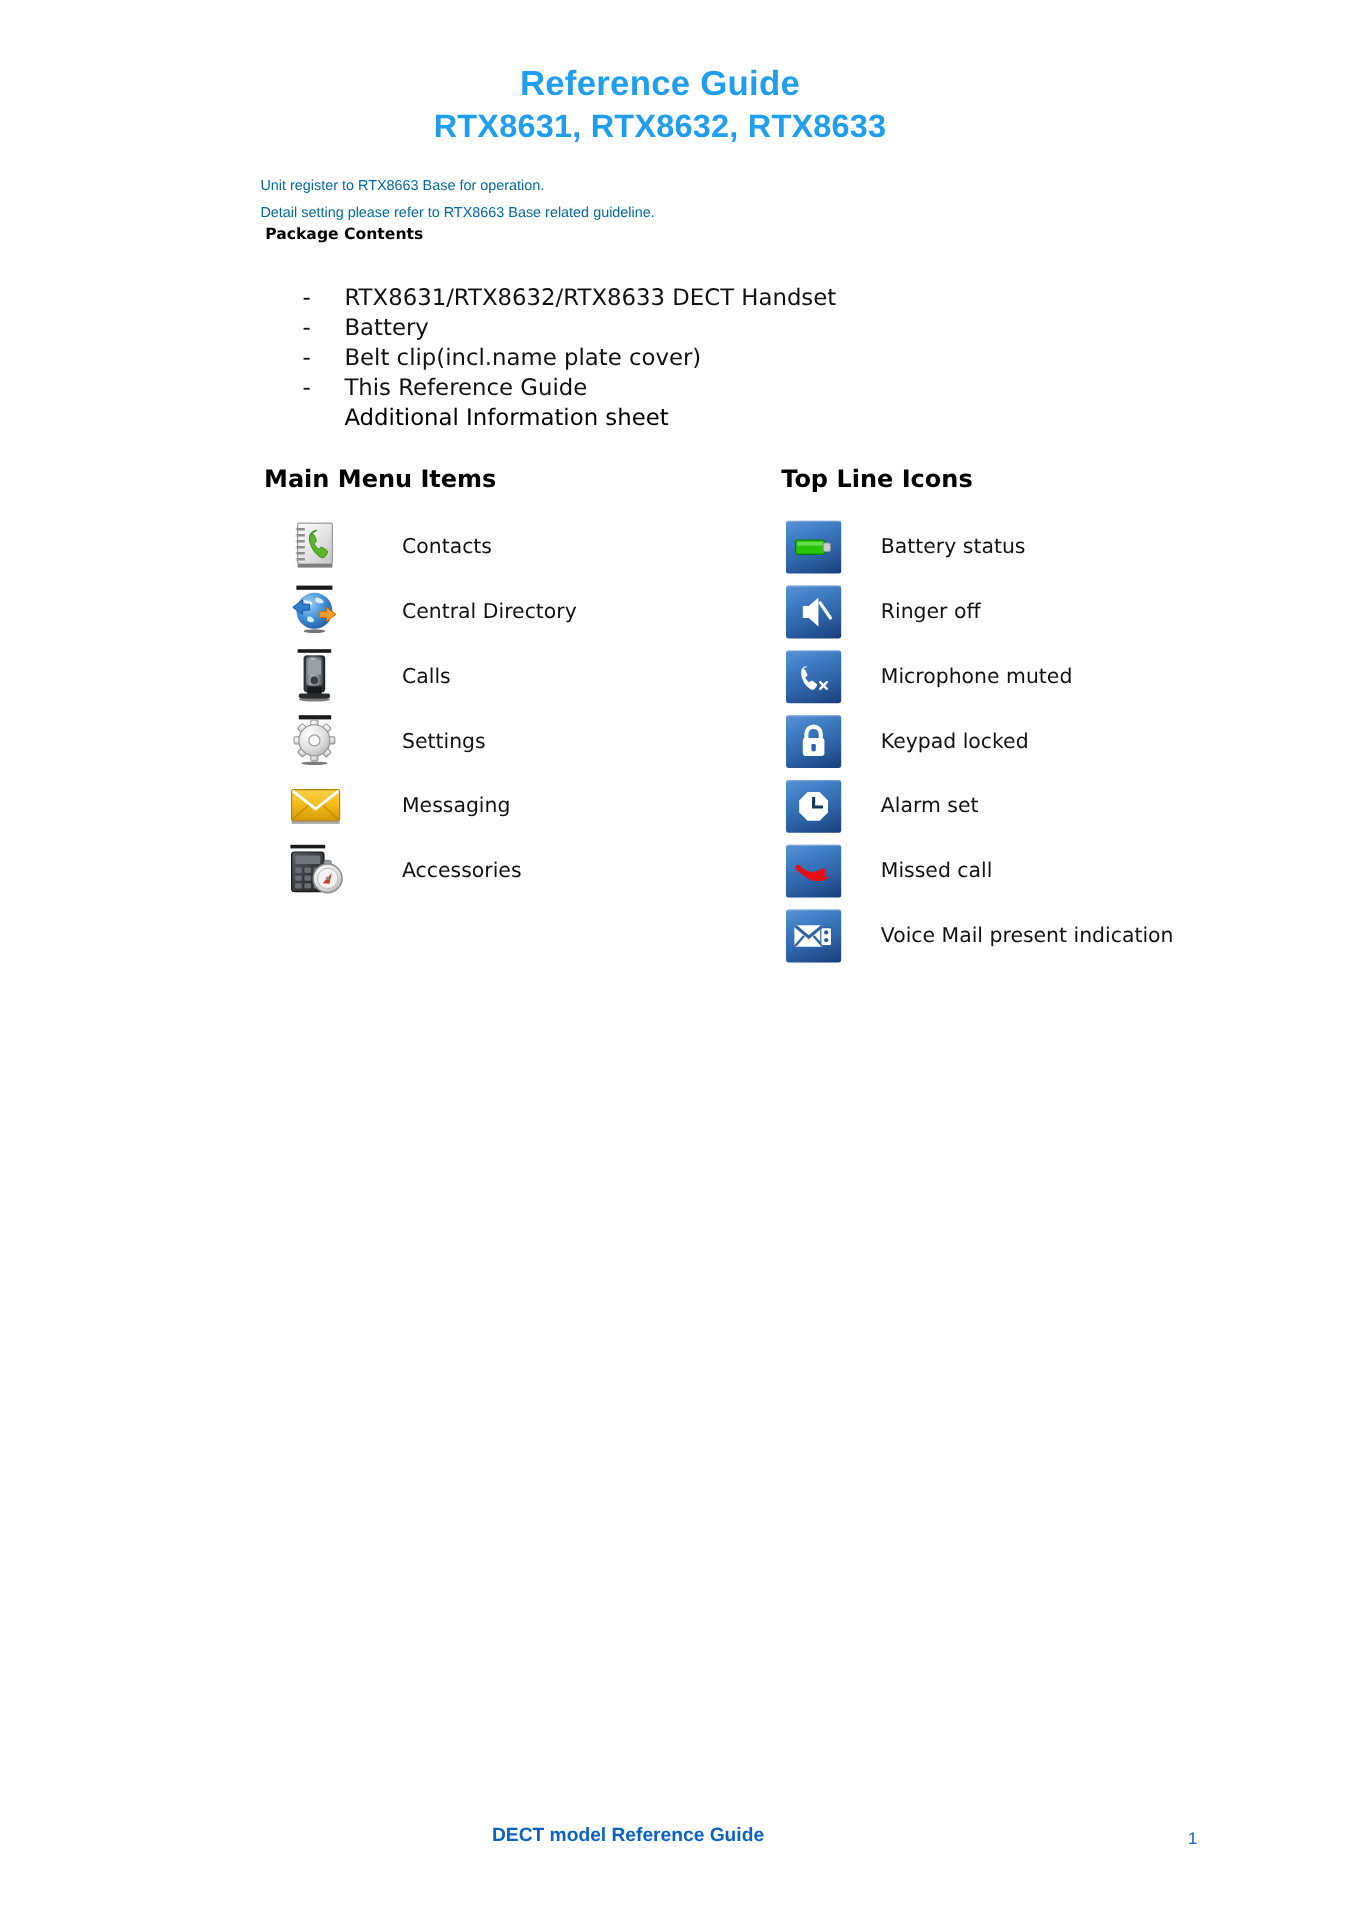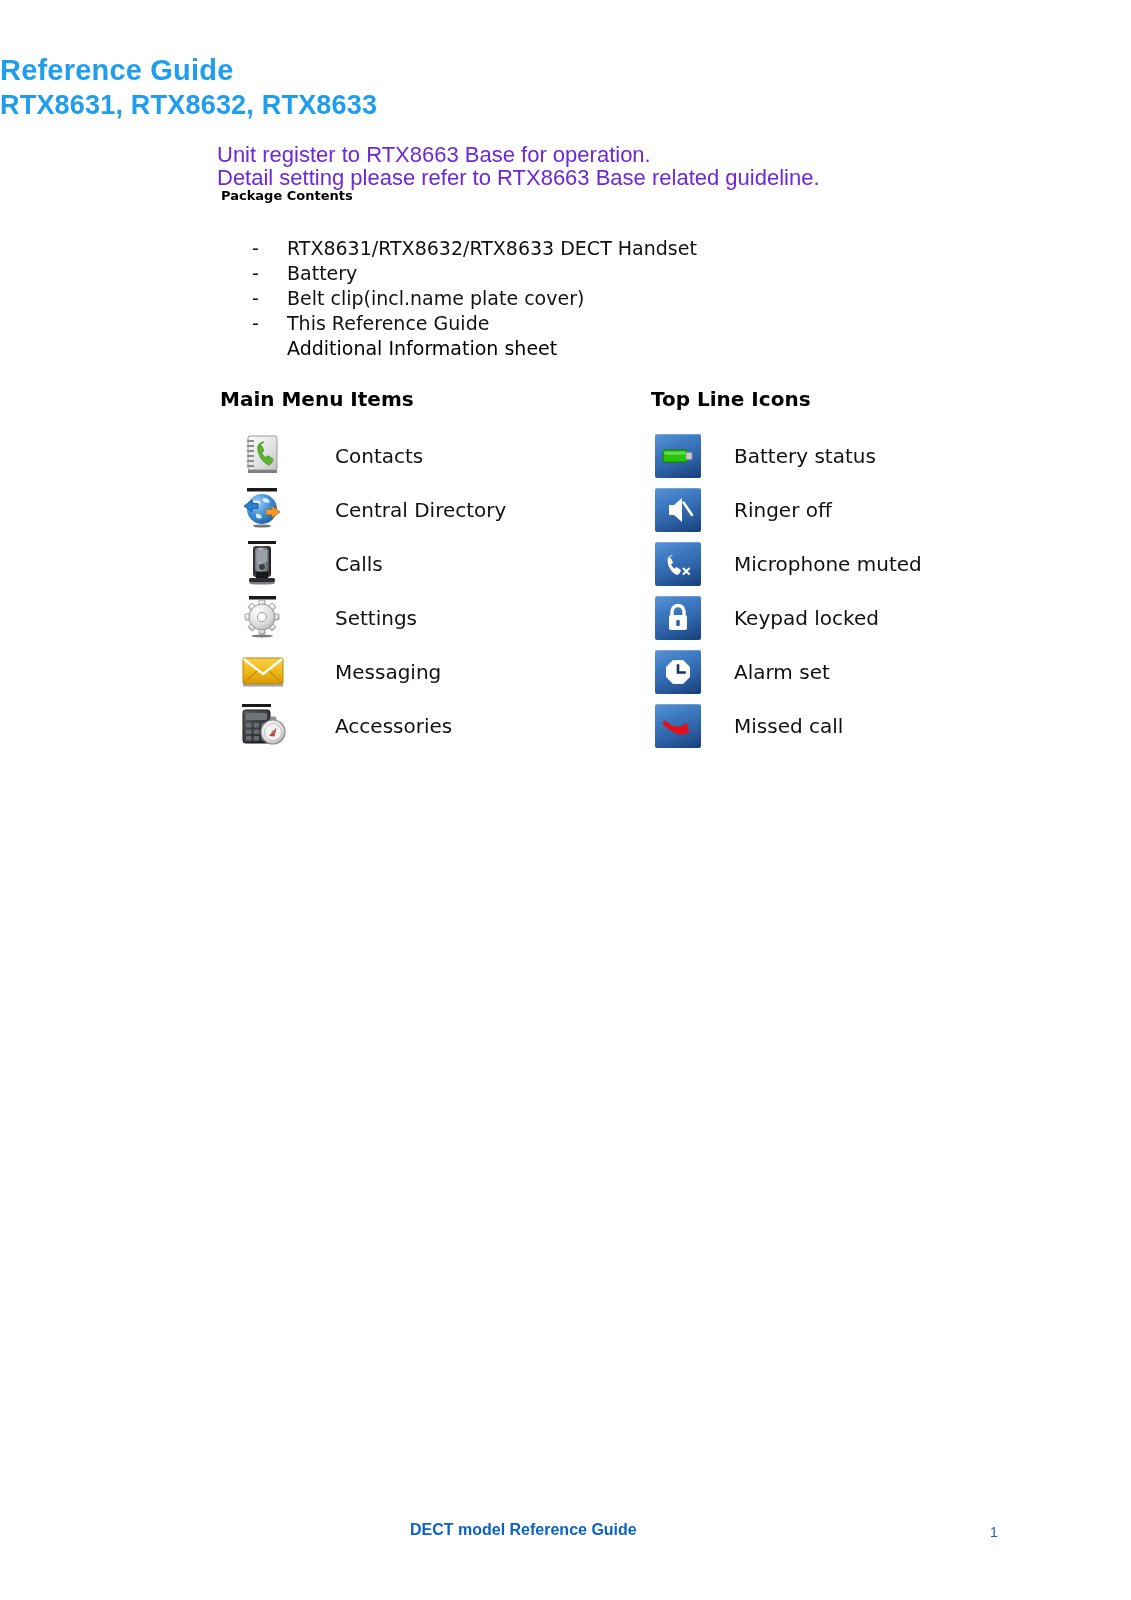--- a/index.html
+++ b/index.html
@@ -15,20 +15,21 @@
     color: #000000;
     overflow: hidden;
   }
 
   
   .title-block {
     position: absolute;
     top: 52px;
     left: 0;
     width: 1100px;
+    text-align: center;
   }
   .doc-title {
     font-family: "Liberation Sans", sans-serif;
     font-weight: bold;
     font-size: 29px;
     color: #1f9ef0;
     line-height: 36px;
     letter-spacing: 0.2px;
   }
   .doc-subtitle {
@@ -39,23 +40,23 @@
     line-height: 34px;
     letter-spacing: 0.2px;
   }
 
   
   .intro {
     position: absolute;
     top: 143px;
     left: 217px;
     font-family: "Liberation Sans", sans-serif;
-    font-size: 22px;
+    font-size: 12px;
     line-height: 23px;
-    color: #6d28d9;
+    color: #0369a1;
   }
 
   
   .pkg-heading {
     position: absolute;
     top: 188px;
     left: 221px;
     font-family: "DejaVu Sans", sans-serif;
     font-weight: bold;
     font-size: 13px;
@@ -113,21 +114,21 @@
   .icon-cell {
     width: 62px;
     flex: 0 0 62px;
     height: 46px;
     display: flex;
     align-items: center;
     justify-content: flex-start;
   }
   .icon-label {
     font-family: "DejaVu Sans", sans-serif;
-    font-size: 20px;
+    font-size: 17px;
     color: #111;
     white-space: nowrap;
   }
   #menu-list .icon-label { margin-left: 33px; }
   #topline-list .icon-label { margin-left: 17px; }
 
   
   .tile {
     width: 46px;
     height: 44px;
@@ -467,16 +468,33 @@
       <div class="tile">
         <svg width="46" height="44" viewBox="0 0 46 44">
           <path d="M10 19 c6 7 16 9 23 3 l-1 5 l5 -1 c-8 8 -21 5 -27 -7 z" fill="#e60f17"></path>
           <path d="M10 19 c5 6 14 8 21 3" fill="none" stroke="#e60f17" stroke-width="4.5" stroke-linecap="round"></path>
         </svg>
       </div>
     </div>
     <div class="icon-label">Missed call</div>
   </div>
 
+  <div class="icon-row">
+    <div class="icon-cell">
+      <div class="tile">
+        <svg width="46" height="44" viewBox="0 0 46 44">
+          <rect x="7" y="13" width="24" height="18" rx="1.5" fill="#ffffff"></rect>
+          <path d="M7.6 13.6 L19 23 L30.4 13.6" fill="none" stroke="#2b63a8" stroke-width="2.6"></path>
+          <path d="M7.6 30.4 L15 22 M30.4 30.4 L23 22" fill="none" stroke="#2b63a8" stroke-width="2"></path>
+          <rect x="29" y="15" width="9" height="15" rx="1.5" fill="#ffffff" stroke="#2b63a8" stroke-width="1"></rect>
+          <g fill="#2b63a8">
+              <circle cx="33.5" cy="19" r="1.8"></circle>
+              <circle cx="33.5" cy="25.5" r="1.8"></circle>
+            </g>
+        </svg>
+      </div>
+    </div>
+    <div class="icon-label">Voice Mail present indication</div>
+  </div>
 </div>
 
 <div class="footer-title">DECT model Reference Guide</div>
 <div class="footer-page">1</div>
 
 </body></html>

